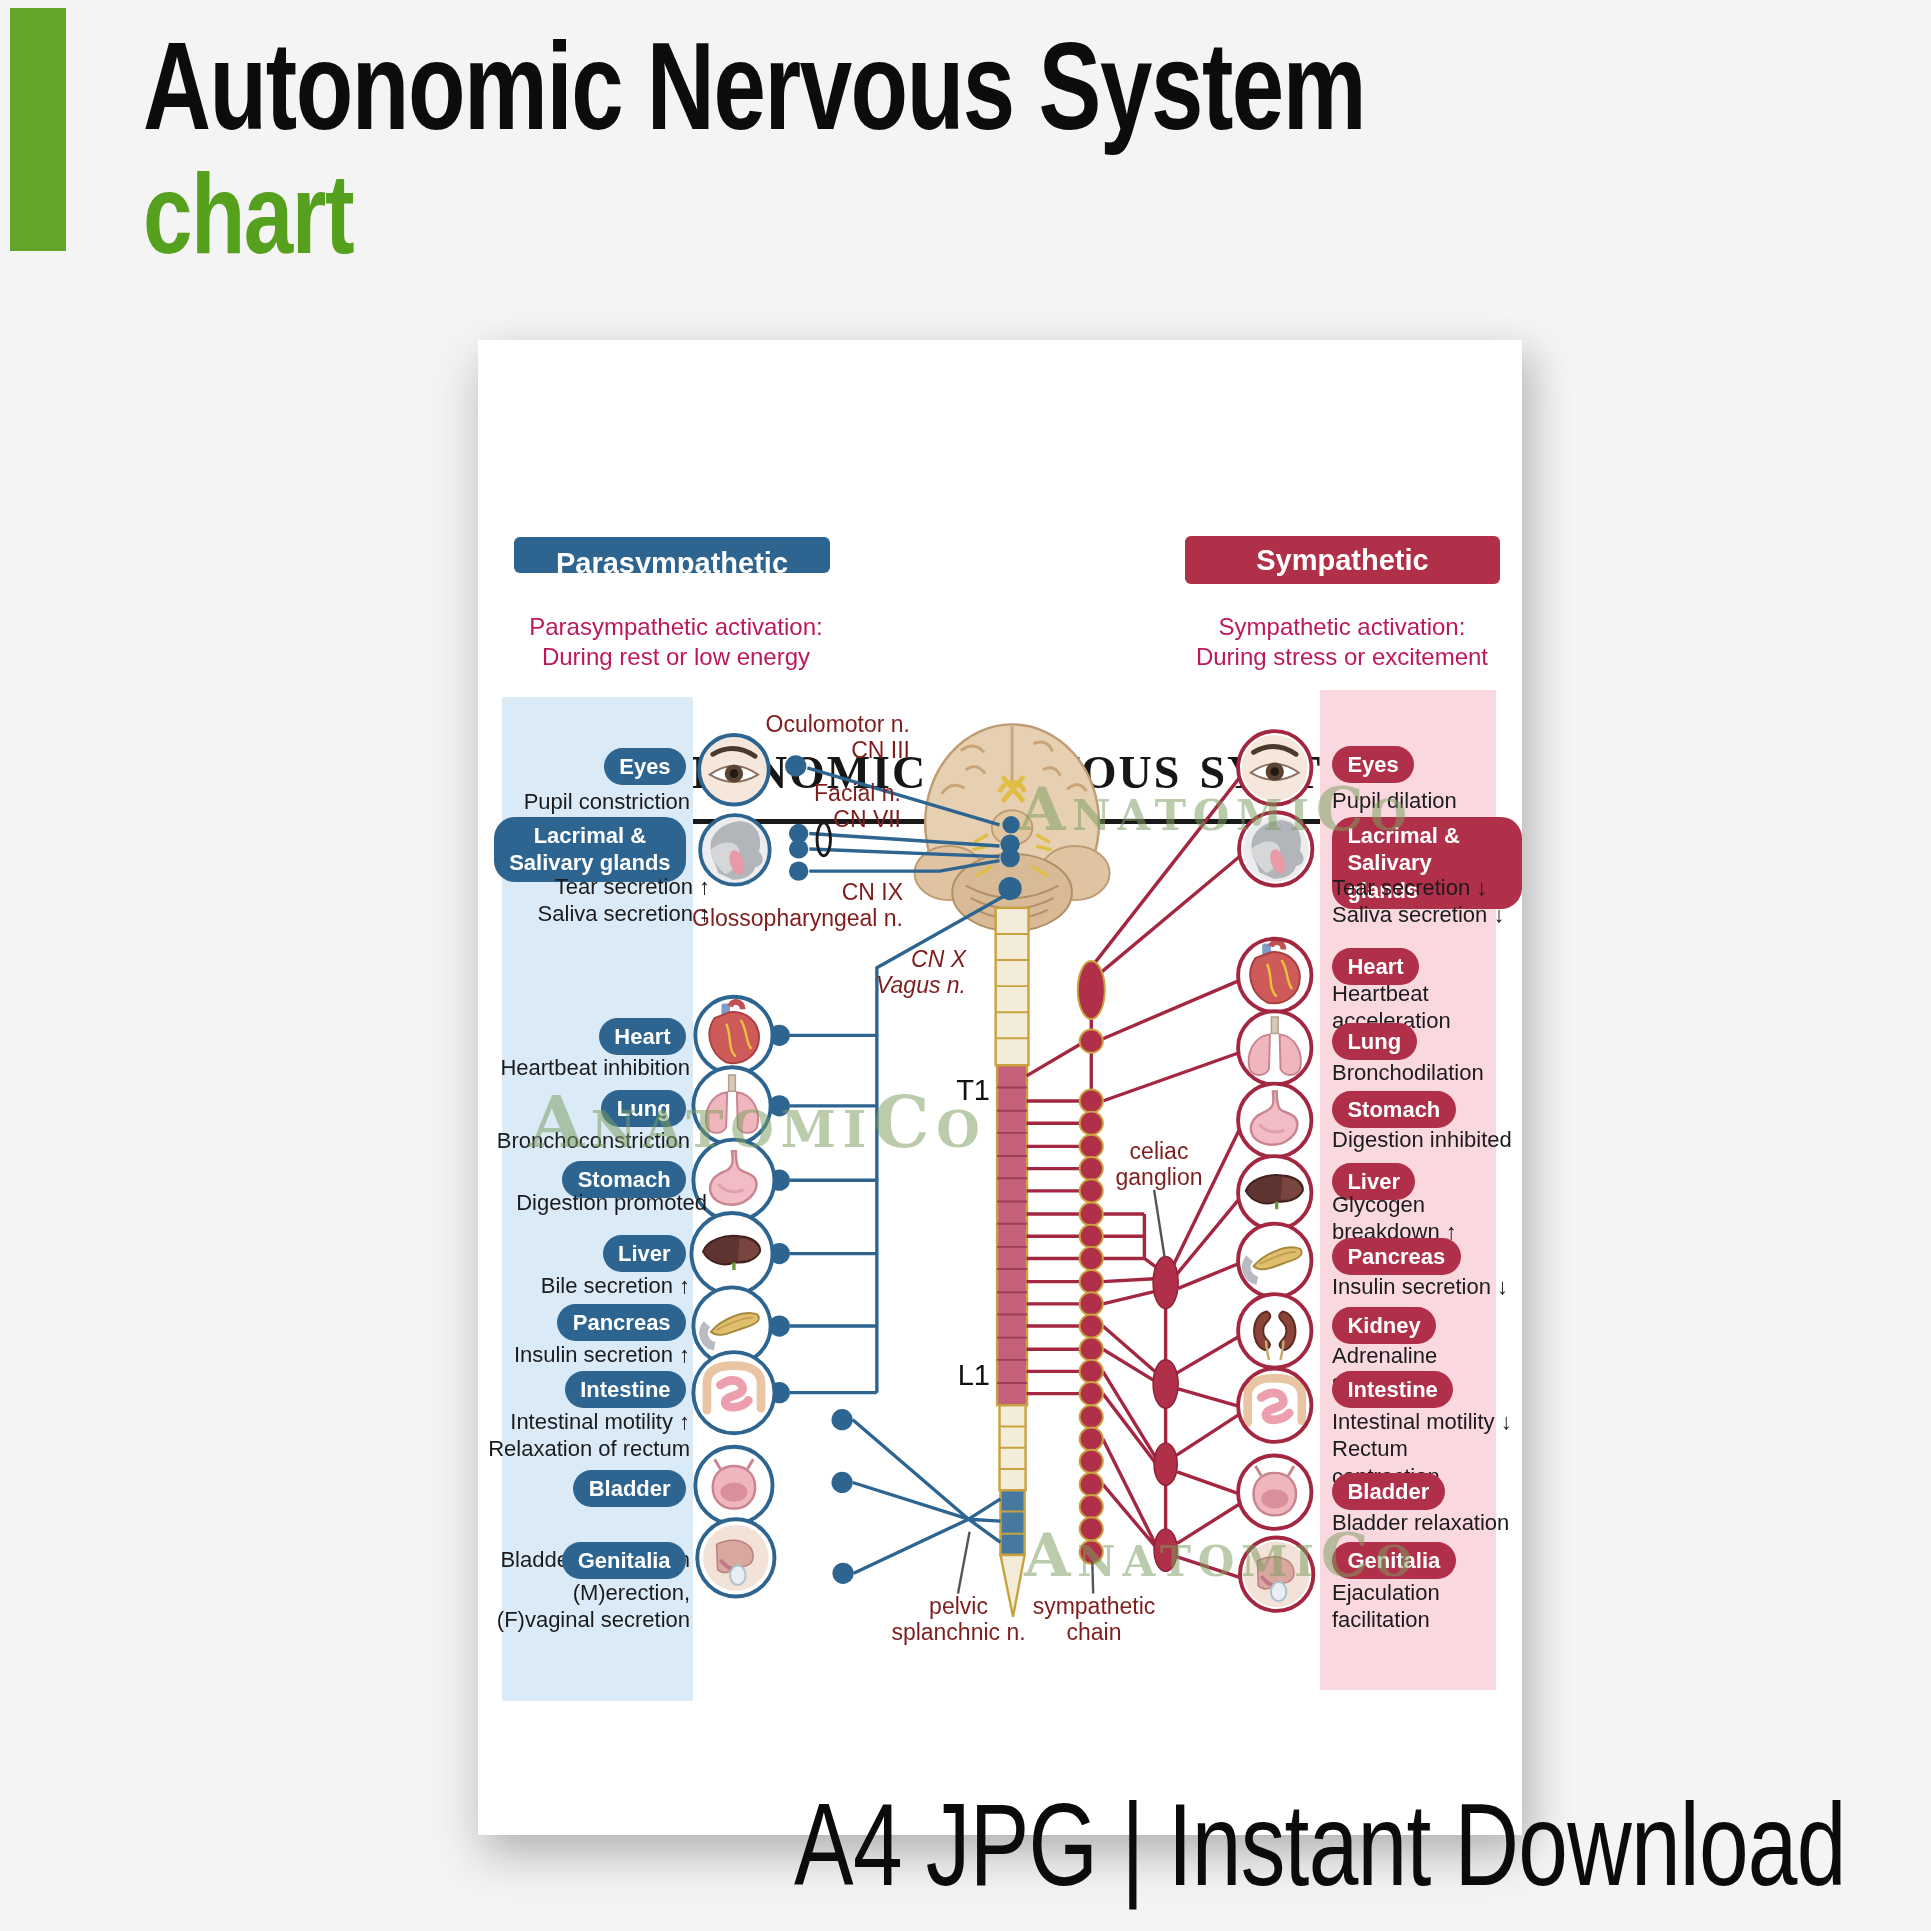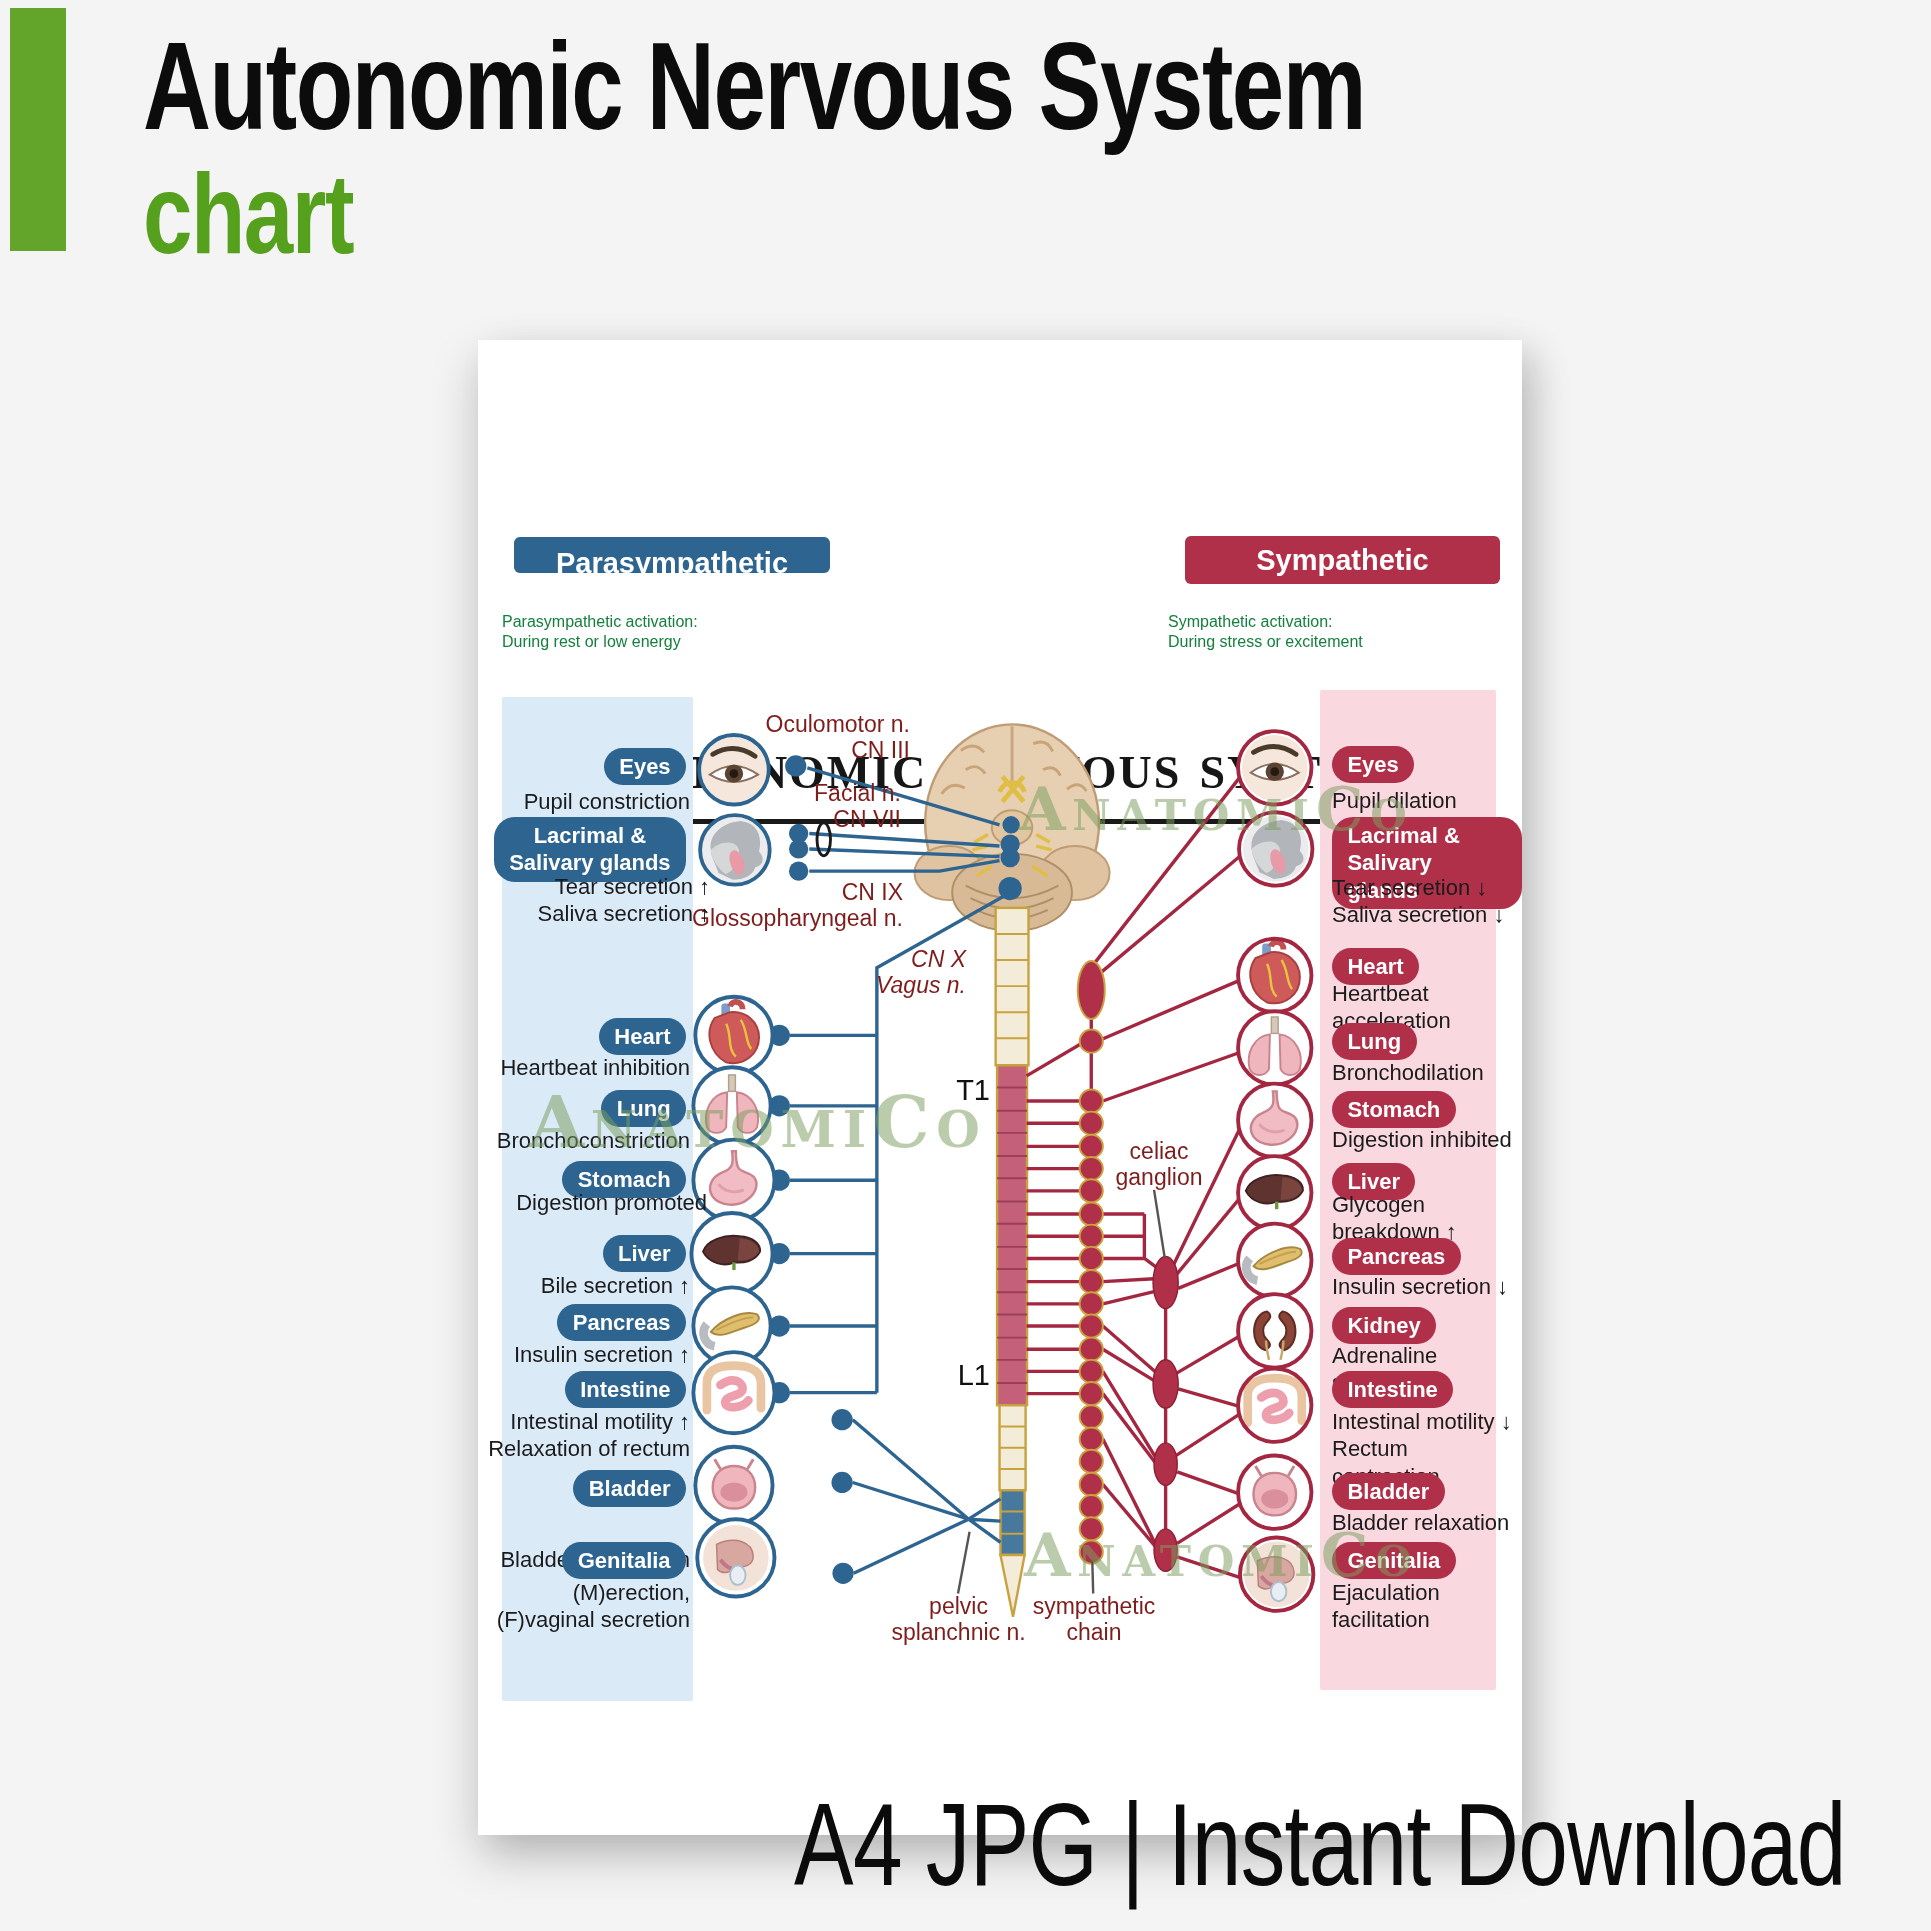--- a/index.html
+++ b/index.html
@@ -26,21 +26,21 @@
     font-family:"Liberation Serif",serif;font-variant:small-caps;font-weight:700;
     font-size:66px;letter-spacing:1.9px;color:#161616;top:388px;
   }
   .title-rule{left:63px;top:479px;width:915px;height:4.8px;background:#191919;}
   .col{border-radius:1.9px;}
   .col-para{left:24px;top:357px;width:191px;height:1004px;background:#daeaf7;}
   .col-symp{left:842px;top:350px;width:176px;height:1000px;background:#f9d9df;}
   .hdr-badge{color:#fff;font-size:29px;font-weight:700;text-align:center;border-radius:5.8px;}
   .hdr-para{left:36px;top:197px;width:316px;height:36px;line-height:52px;background:#2d6490;}
   .hdr-symp{left:707px;top:196px;width:315px;height:48px;line-height:48px;background:#b13049;}
-  .activation{font-size:16px;line-height:1.24;color:#15803d;white-space:pre-line;font-weight:500;}
+  .activation{font-size:24px;line-height:1.24;color:#be185d;text-align:center;white-space:pre-line;font-weight:500;}
   .act-para{left:24px;top:272px;width:348px;}
   .act-symp{left:690px;top:272px;width:348px;}
   .pbadge,.sbadge{
     color:#fff;font-size:22px;font-weight:600;line-height:1.25;border-radius:21px;
     padding:4.8px 15.4px;white-space:pre-line;box-sizing:border-box;
   }
   .pbadge{background:#2d6490;right:836px;text-align:center;}  
   .sbadge{background:#b13049;left:854px;text-align:left;}
   .ptext,.stext{font-size:22px;font-weight:500;color:#1b1b1d;line-height:1.24;white-space:pre-line;}
   .ptext{left:0px;width:212px;text-align:right;}

